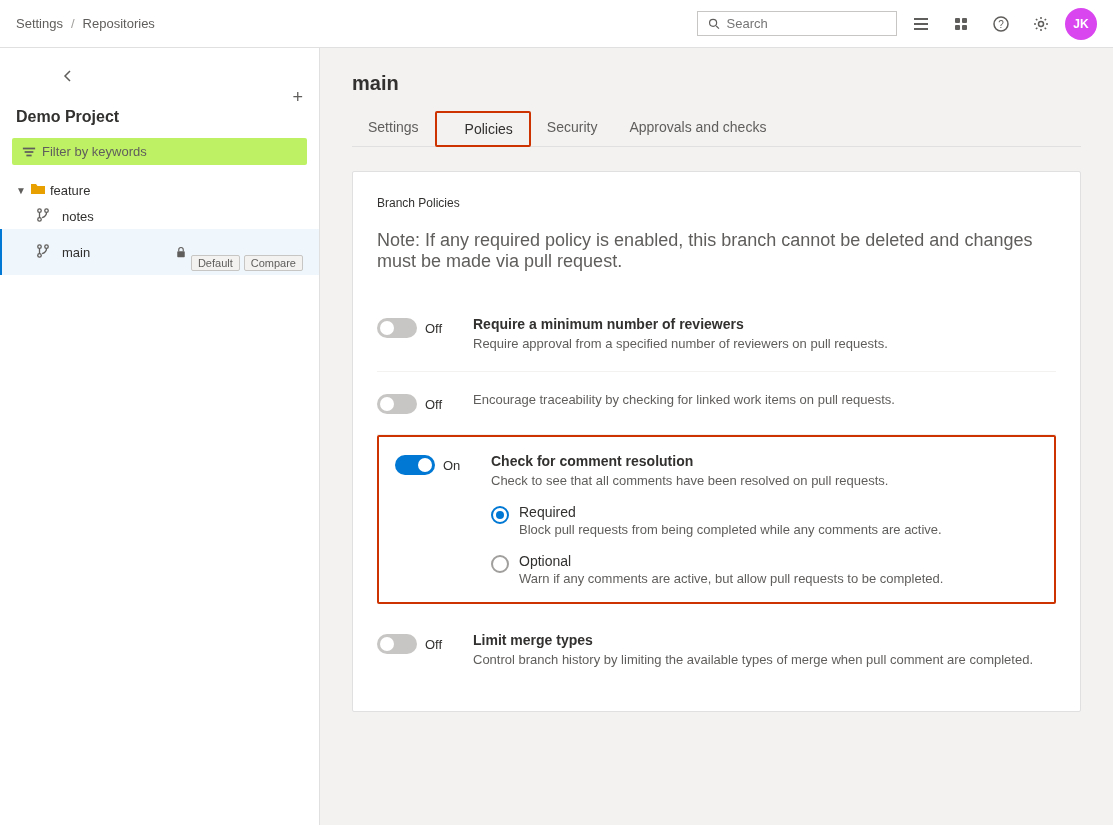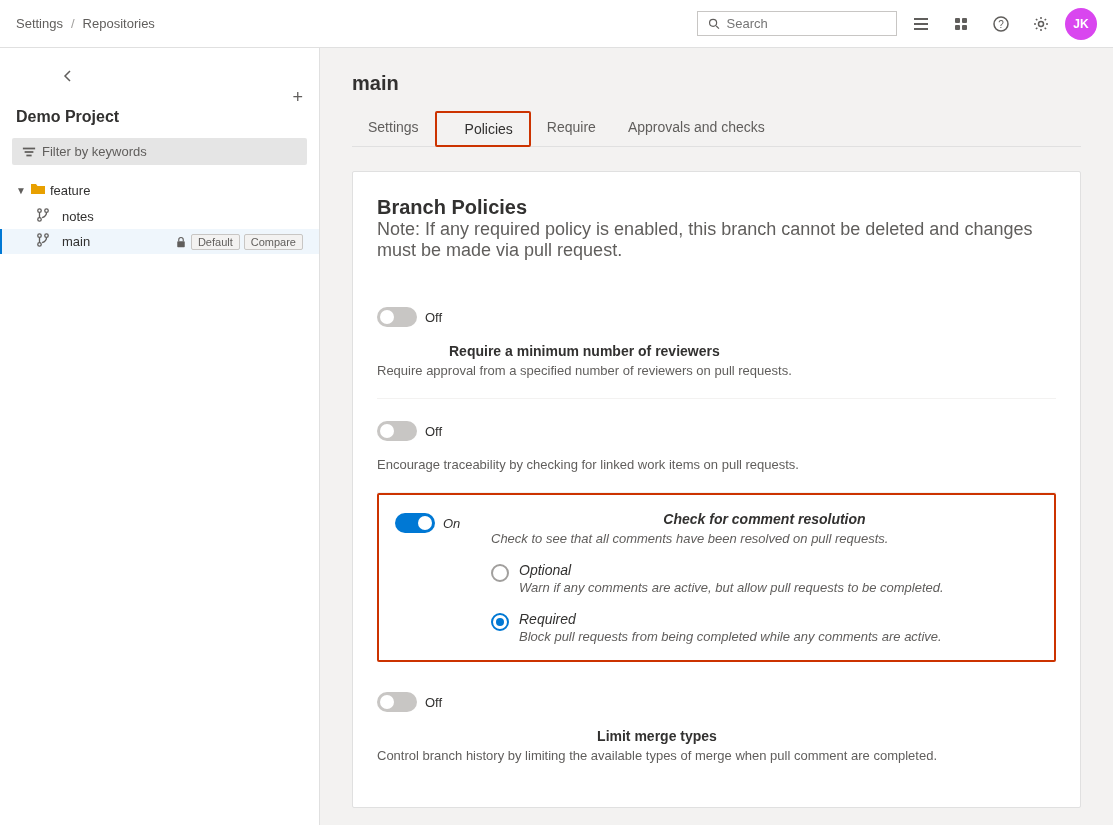--- a/index.html
+++ b/index.html
@@ -25,58 +25,58 @@
     
     .layout { display: flex; height: calc(100vh - 48px); }
 
     
     .sidebar { width: 320px; background: #fff; border-right: 1px solid #e0e0e0; overflow-y: auto; flex-shrink: 0; padding: 12px 0; }
     .sidebar-header { display: flex; align-items: center; justify-content: space-between; padding: 8px 16px 12px; }
     .sidebar-title { font-size: 16px; font-weight: 600; color: #323130; }
     .back-btn { cursor: pointer; color: #605e5c; display: flex; align-items: center; }
     .add-btn { cursor: pointer; color: #605e5c; font-size: 18px; display: flex; align-items: center; }
     .filter-bar { margin: 0 12px 12px; }
-    .filter-input { display: flex; align-items: center; gap: 6px; background: #e5e5e5; border: none; border-radius: 2px; padding: 6px 10px; width: 100%; font-size: 13px; color: #605e5c; cursor: pointer; }
+    .filter-input { display: flex; align-items: center; gap: 6px; background: #bef264; border: none; border-radius: 2px; padding: 6px 10px; width: 100%; font-size: 13px; color: #605e5c; cursor: pointer; }
     .tree-item { display: flex; align-items: center; padding: 4px 16px; cursor: pointer; color: #323130; font-size: 13px; }
     .tree-item.active { background: #eff6fc; border-left: 2px solid #0078d4; }
     .tree-item .icon { width: 20px; flex-shrink: 0; color: #605e5c; }
     .tree-item .label { flex: 1; }
     .tree-item .badges { display: flex; gap: 4px; }
-    .badge { background: #f3f2f1; border: 1px solid #c8c6c4; border-radius: 2px; padding: 1px 6px; font-size: 11px; color: #605e5c; cursor: pointer; }
+    .badge { background: #f3f2f1; border: 1px solid #c8c6c4; border-radius: 2px; padding: 1px 6px; font-size: 11px; color: #605e5c; cursor: pointer; margin-top: 22px; }
     .chevron { color: #605e5c; font-size: 10px; margin-right: 4px; }
 
     
     .main { flex: 1; overflow-y: auto; padding: 24px 32px; background: #f3f2f1; }
     .page-title { font-size: 20px; font-weight: 600; color: #323130; margin-bottom: 16px; }
 
     
     .tabs { display: flex; gap: 0; margin-bottom: 24px; border-bottom: 1px solid #e0e0e0; }
     .tab { padding: 8px 16px; cursor: pointer; font-size: 14px; color: #605e5c; border-bottom: 2px solid transparent; margin-bottom: -1px; }
     .tab.highlighted { border: 2px solid #cc3300; border-radius: 2px; color: #323130; font-weight: 500; padding-left: 28px; }
 
     
     .card { background: #fff; border: 1px solid #e0e0e0; border-radius: 2px; padding: 24px; margin-bottom: 0; }
-    .card-title { font-size: 20px; font-weight: 700; color: #323130; margin-bottom: 0; }
+    .card-title { font-size: 12px; font-weight: 400; color: #323130; margin-bottom: 20px; }
     .card-note { font-size: 18px; color: #605e5c; margin-bottom: 24px; }
 
     
-    .policy-row { display: flex; align-items: flex-start; padding: 20px 0; border-bottom: 1px solid #f3f2f1; gap: 16px; flex-direction: column; }
+    .policy-row { display: flex; align-items: flex-start; padding: 20px 0; border-bottom: 1px solid #f3f2f1; gap: 16px; }
     .policy-row:last-child { border-bottom: none; }
 
     
     .toggle-wrap { display: flex; align-items: center; gap: 8px; flex-shrink: 0; min-width: 80px; margin-top: 2px; }
     .toggle { width: 40px; height: 20px; border-radius: 10px; background: #c8c6c4; position: relative; cursor: pointer; transition: background 0.2s; flex-shrink: 0; }
     .toggle.on { background: #0078d4; }
     .toggle::after { content: ''; position: absolute; width: 14px; height: 14px; border-radius: 50%; background: #fff; top: 3px; left: 3px; transition: left 0.2s; }
     .toggle.on::after { left: 23px; }
     .toggle-label { font-size: 13px; color: #323130; }
 
     
     .policy-info { flex: 1; }
-    .policy-name { font-size: 14px; font-weight: 600; color: #323130; margin-bottom: 4px; text-align: center; }
+    .policy-name { font-size: 14px; font-weight: 600; color: #323130; margin-bottom: 4px; }
     .policy-desc { font-size: 13px; color: #605e5c; }
 
     
     .sub-options { margin-top: 16px; display: flex; flex-direction: column; gap: 16px; }
     .radio-option { display: flex; align-items: flex-start; gap: 10px; }
     .radio-btn { width: 18px; height: 18px; border-radius: 50%; border: 2px solid #0078d4; display: flex; align-items: center; justify-content: center; flex-shrink: 0; margin-top: 2px; cursor: pointer; }
     .radio-btn.selected::after { content: ''; width: 8px; height: 8px; border-radius: 50%; background: #0078d4; }
     .radio-btn.unselected { border: 2px solid #a19f9d; }
     .radio-label { font-size: 14px; font-weight: 500; color: #323130; margin-bottom: 2px; }
     .radio-desc { font-size: 13px; color: #605e5c; }
@@ -194,21 +194,21 @@
       </div>
     </div>
   </div>
 
   <div class="main">
     <div class="page-title">main</div>
 
     <div class="tabs">
       <div class="tab">Settings</div>
       <div class="tab highlighted">Policies</div>
-      <div class="tab">Require</div>
+      <div class="tab">Security</div>
       <div class="tab">Approvals and checks</div>
     </div>
 
     <div class="card">
       <div class="card-title">Branch Policies</div>
       <div class="card-note">Note: If any required policy is enabled, this branch cannot be deleted and changes must be made via pull request.</div>
 
       <div class="policy-row">
         <div class="toggle-wrap">
           <div class="toggle"></div>
@@ -223,47 +223,47 @@
       <div class="policy-row">
         <div class="toggle-wrap">
           <div class="toggle"></div>
           <span class="toggle-label">Off</span>
         </div>
         <div class="policy-info">
           <div class="policy-desc">Encourage traceability by checking for linked work items on pull requests.</div>
         </div>
       </div>
 
-      <div style="border: 2px solid #cc3300; border-radius: 2px; padding: 16px; margin-bottom: 8px; font-style: italic;">
+      <div style="border: 2px solid #cc3300; border-radius: 2px; padding: 16px; margin-bottom: 8px;">
         <div style="display:flex;align-items:flex-start;gap:16px;">
           <div class="toggle-wrap">
             <div class="toggle on"></div>
             <span class="toggle-label">On</span>
           </div>
           <div class="policy-info">
             <div class="policy-name">Check for comment resolution</div>
             <div class="policy-desc">Check to see that all comments have been resolved on pull requests.</div>
 
             <div class="sub-options">
 
               <div class="radio-option">
+                <div class="radio-btn selected"></div>
+                <div>
+                  <div class="radio-label">Required</div>
+                  <div class="radio-desc">Block pull requests from being completed while any comments are active.</div>
+                </div>
+              </div>
+
+              <div class="radio-option">
                 <div class="radio-btn unselected"></div>
                 <div>
                   <div class="radio-label">Optional</div>
                   <div class="radio-desc">Warn if any comments are active, but allow pull requests to be completed.</div>
                 </div>
               </div>
-
-              <div class="radio-option">
-                <div class="radio-btn selected"></div>
-                <div>
-                  <div class="radio-label">Required</div>
-                  <div class="radio-desc">Block pull requests from being completed while any comments are active.</div>
-                </div>
-              </div>
             </div>
           </div>
         </div>
       </div>
 
       <div class="policy-row">
         <div class="toggle-wrap">
           <div class="toggle"></div>
           <span class="toggle-label">Off</span>
         </div>

